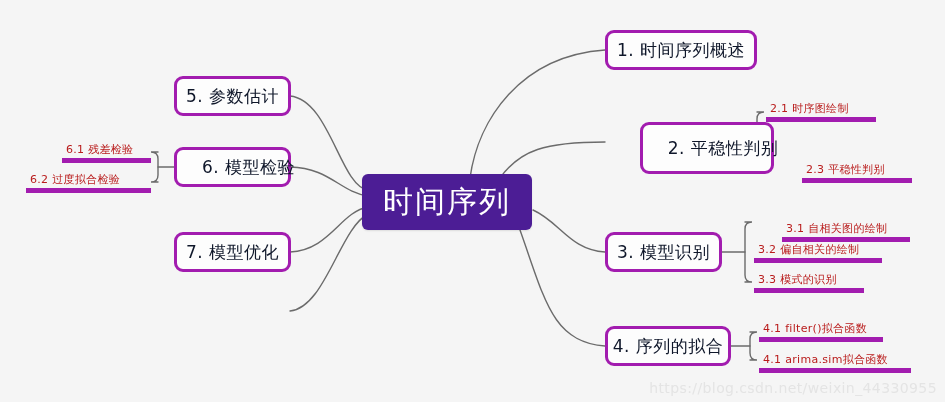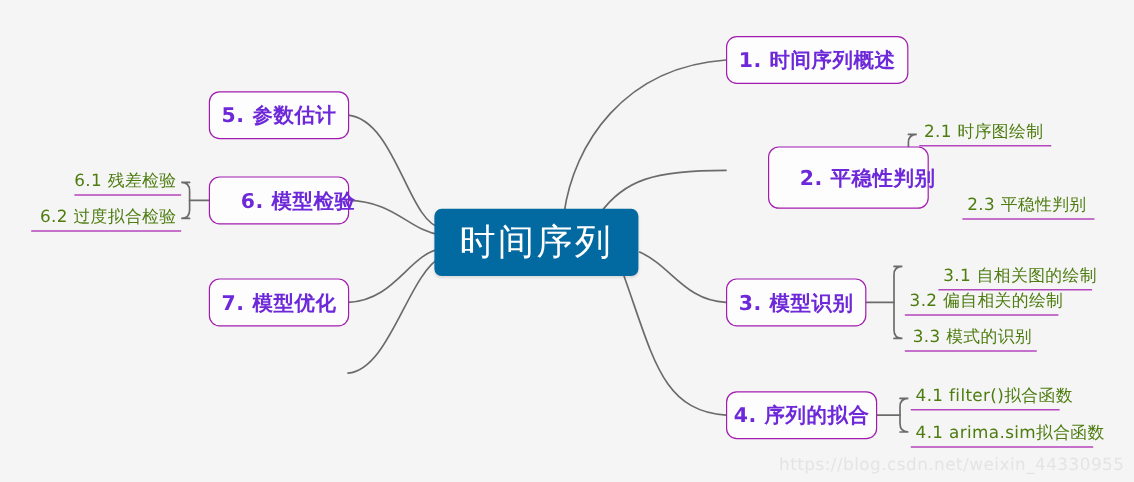--- a/index.html
+++ b/index.html
@@ -29,47 +29,46 @@
   }
   .node {
     position: absolute;
     box-sizing: border-box;
     display: flex;
     align-items: center;
     justify-content: center;
     white-space: nowrap;
   }
   .central {
-    background: #0369a1;
+    background: #4c1d95;
     color: #ffffff;
     border-radius: 6px;
     font-size: 30px;
     letter-spacing: 2px;
     box-shadow: 0 1px 2px rgba(0,0,0,0.10);
   }
   .branch {
     background: #fdfdfd;
-    border: 1px solid #a21caf;
+    border: 3px solid #a21caf;
     border-radius: 9px;
-    color: #6d28d9;
+    color: #0f172a;
     font-size: 17px;
     letter-spacing: 0.5px;
-    font-weight: bold;
   }
   .leaf {
-    color: #4d7c0f;
-    font-size: 14px;
-    border-bottom: 1px solid #a21caf;
+    color: #b91c1c;
+    font-size: 11px;
+    border-bottom: 5px solid #a21caf;
     background: transparent;
     justify-content: flex-start;
     padding: 0 4px 1px 4px;
     letter-spacing: 0.3px;
   }
   .leaf.right-leaf { justify-content: flex-start; }
-  .leaf.left-leaf { justify-content: flex-end; }
+  .leaf.left-leaf { justify-content: flex-start; }
   .watermark {
     position: absolute;
     right: 8px;
     bottom: 6px;
     color: #e4e4e4;
     font-size: 14px;
     letter-spacing: 0.4px;
     user-select: none;
   }
 </style>
@@ -131,21 +130,21 @@
 
   <div class="node branch" style="left:605px; top:232px; width:117px; height:40px;">
     <span>3. 模型识别</span>
   </div>
   <div class="node leaf right-leaf" style="left:754px; top:220px; width:128px; height:22px;margin-left:28px;">
     <span>3.1 自相关图的绘制</span>
   </div>
   <div class="node leaf right-leaf" style="left:754px; top:241px; width:128px; height:22px;">
     <span>3.2 偏自相关的绘制</span>
   </div>
-  <div class="node leaf right-leaf" style="left:754px; top:271px; width:110px; height:22px;justify-content:flex-end;">
+  <div class="node leaf right-leaf" style="left:754px; top:271px; width:110px; height:22px;">
     <span>3.3 模式的识别</span>
   </div>
 
   <div class="node branch" style="left:605px; top:326px; width:126px; height:40px;">
     <span>4. 序列的拟合</span>
   </div>
   <div class="node leaf right-leaf" style="left:759px; top:320px; width:124px; height:22px;">
     <span>4.1 filter()拟合函数</span>
   </div>
   <div class="node leaf right-leaf" style="left:759px; top:351px; width:152px; height:22px;">

